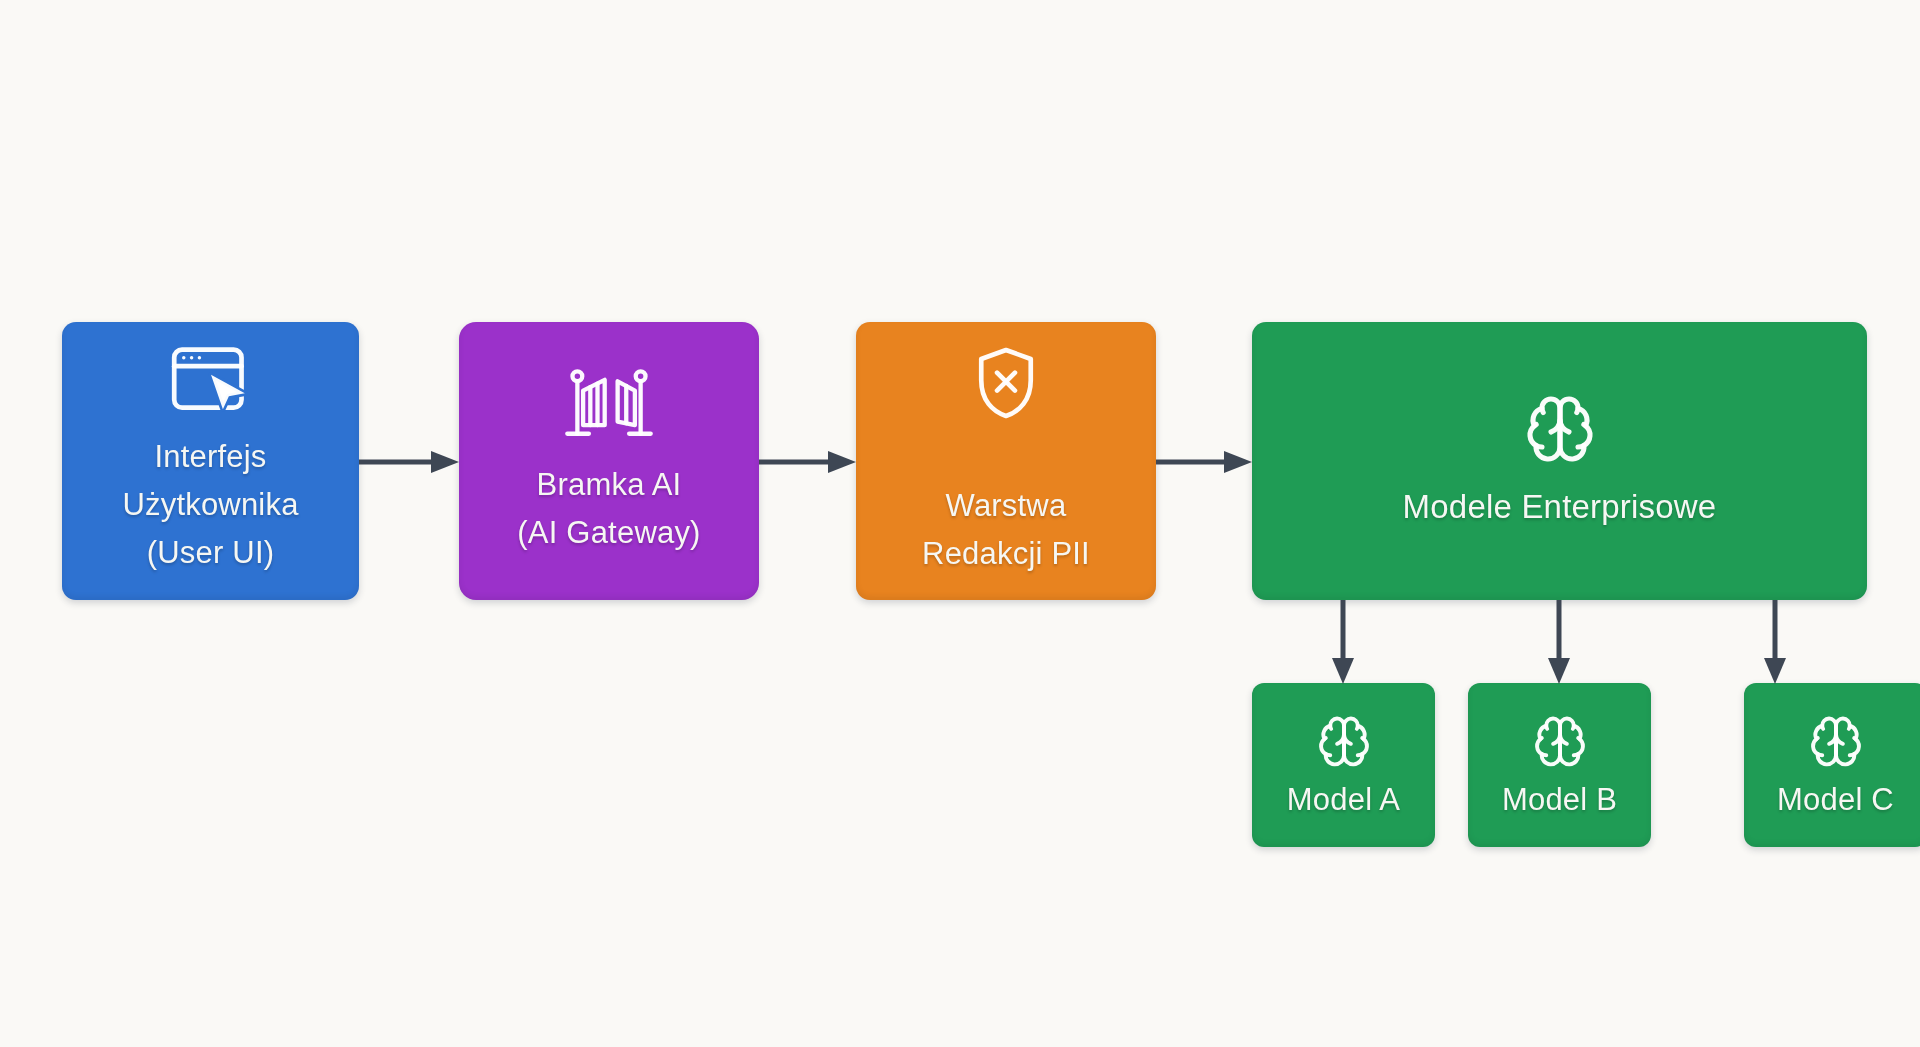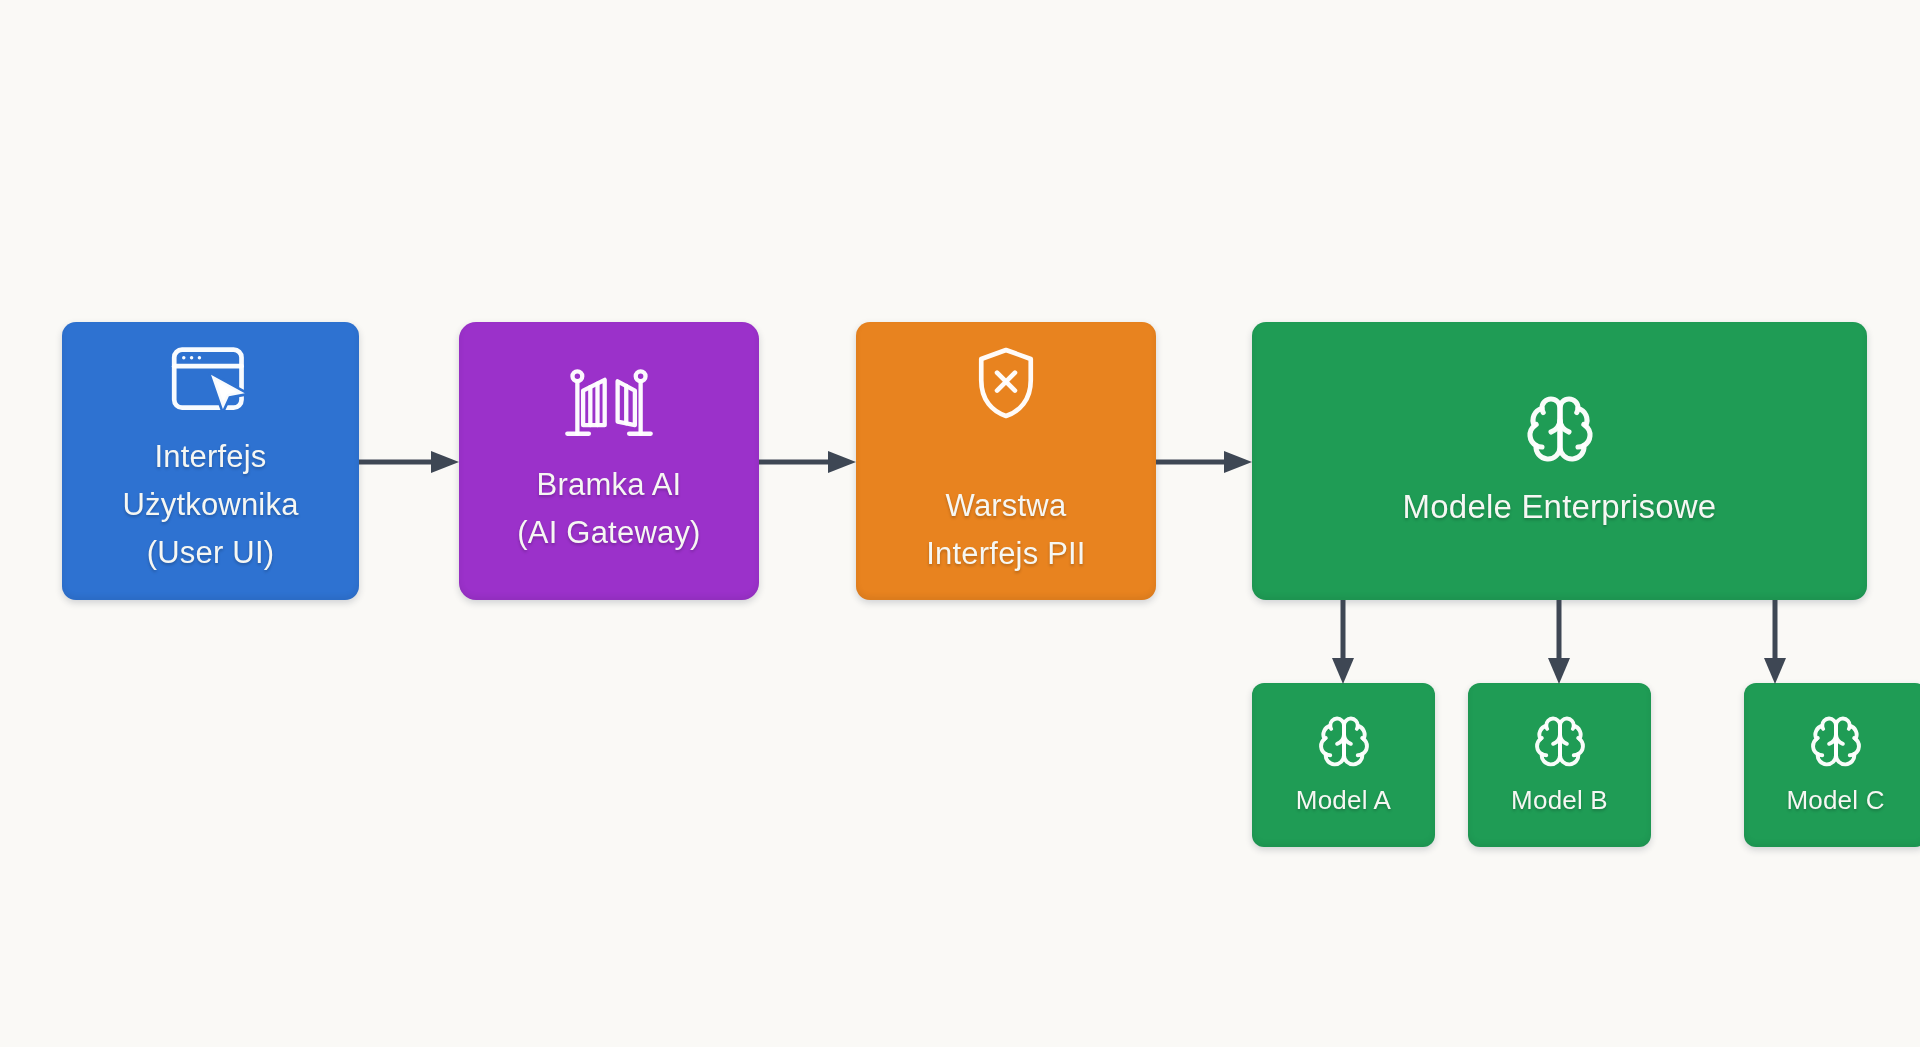--- a/index.html
+++ b/index.html
@@ -40,21 +40,21 @@
   .node-user-ui       { left: 62px;   top: 322px; width: 297px; height: 278px; background: var(--node-user-ui, #2E72D1); justify-content: center; }
   .node-ai-gateway    { left: 459px;  top: 322px; width: 300px; height: 278px; background: var(--node-ai-gateway, #9B31CA); border-radius: 17px; }
   .node-pii-redaction { left: 856px;  top: 322px; width: 300px; height: 278px; background: var(--node-pii-redaction, #E8831F); gap: 45px; }
   .node-models        { left: 1252px; top: 322px; width: 615px; height: 278px; background: var(--node-models, #1F9C55); }
   .node-models .label { font-size: 33px; line-height: 44px; margin-top: 16px; }
   .node-small {
     top: 683px; width: 183px; height: 164px;
     border-radius: 12px;
     background: var(--node-models, #1F9C55);
   }
-  .node-small .label { font-size: 26px; line-height: 34px; margin-top: 10px; }
+  .node-small .label { font-size: 31px; line-height: 34px; margin-top: 10px; }
   .node-model-a { left: 1252px; }
   .node-model-b { left: 1468px; justify-content: center; }
   .node-model-c { left: 1744px; }
 
   .arrow {
     position: absolute;
     color: var(--arrow, #3E4754);
     pointer-events: none;
   }
   .arrow svg { display: block; }
@@ -115,21 +115,21 @@
   <div class="node node-pii-redaction">
     <span class="icon">
       <svg width="66" height="76" viewBox="0 0 48 54" fill="none" stroke="currentColor" stroke-width="3.4" stroke-linecap="round" stroke-linejoin="round">
         <path d="M24 3 L42 9.5 V25 C42 39.5 33.8 47.8 24 51 C14.2 47.8 6 39.5 6 25 V9.5 Z"></path>
         <line x1="17.5" y1="19.5" x2="30.5" y2="32.5"></line>
         <line x1="30.5" y1="19.5" x2="17.5" y2="32.5"></line>
       </svg>
     </span>
     <div class="label">
       <div>Warstwa</div>
-      <div>Interfejs PII</div>
+      <div>Redakcji PII</div>
     </div>
   </div>
 
   <div class="node node-models">
     <span class="icon">
       <svg width="76" height="72" viewBox="0 0 24 24" fill="none" stroke="currentColor" stroke-width="1.7" stroke-linecap="round" stroke-linejoin="round">
         <path d="M12 5a3 3 0 1 0-5.997.125 4 4 0 0 0-2.526 5.77 4 4 0 0 0 .556 6.588A4 4 0 1 0 12 18Z"></path>
         <path d="M12 5a3 3 0 1 1 5.997.125 4 4 0 0 1 2.526 5.77 4 4 0 0 1-.556 6.588A4 4 0 1 1 12 18Z"></path>
         <path d="M15 13a4.5 4.5 0 0 1-3-4 4.5 4.5 0 0 1-3 4"></path>
         <path d="M17.599 6.5a3 3 0 0 0 .399-1.375"></path>

